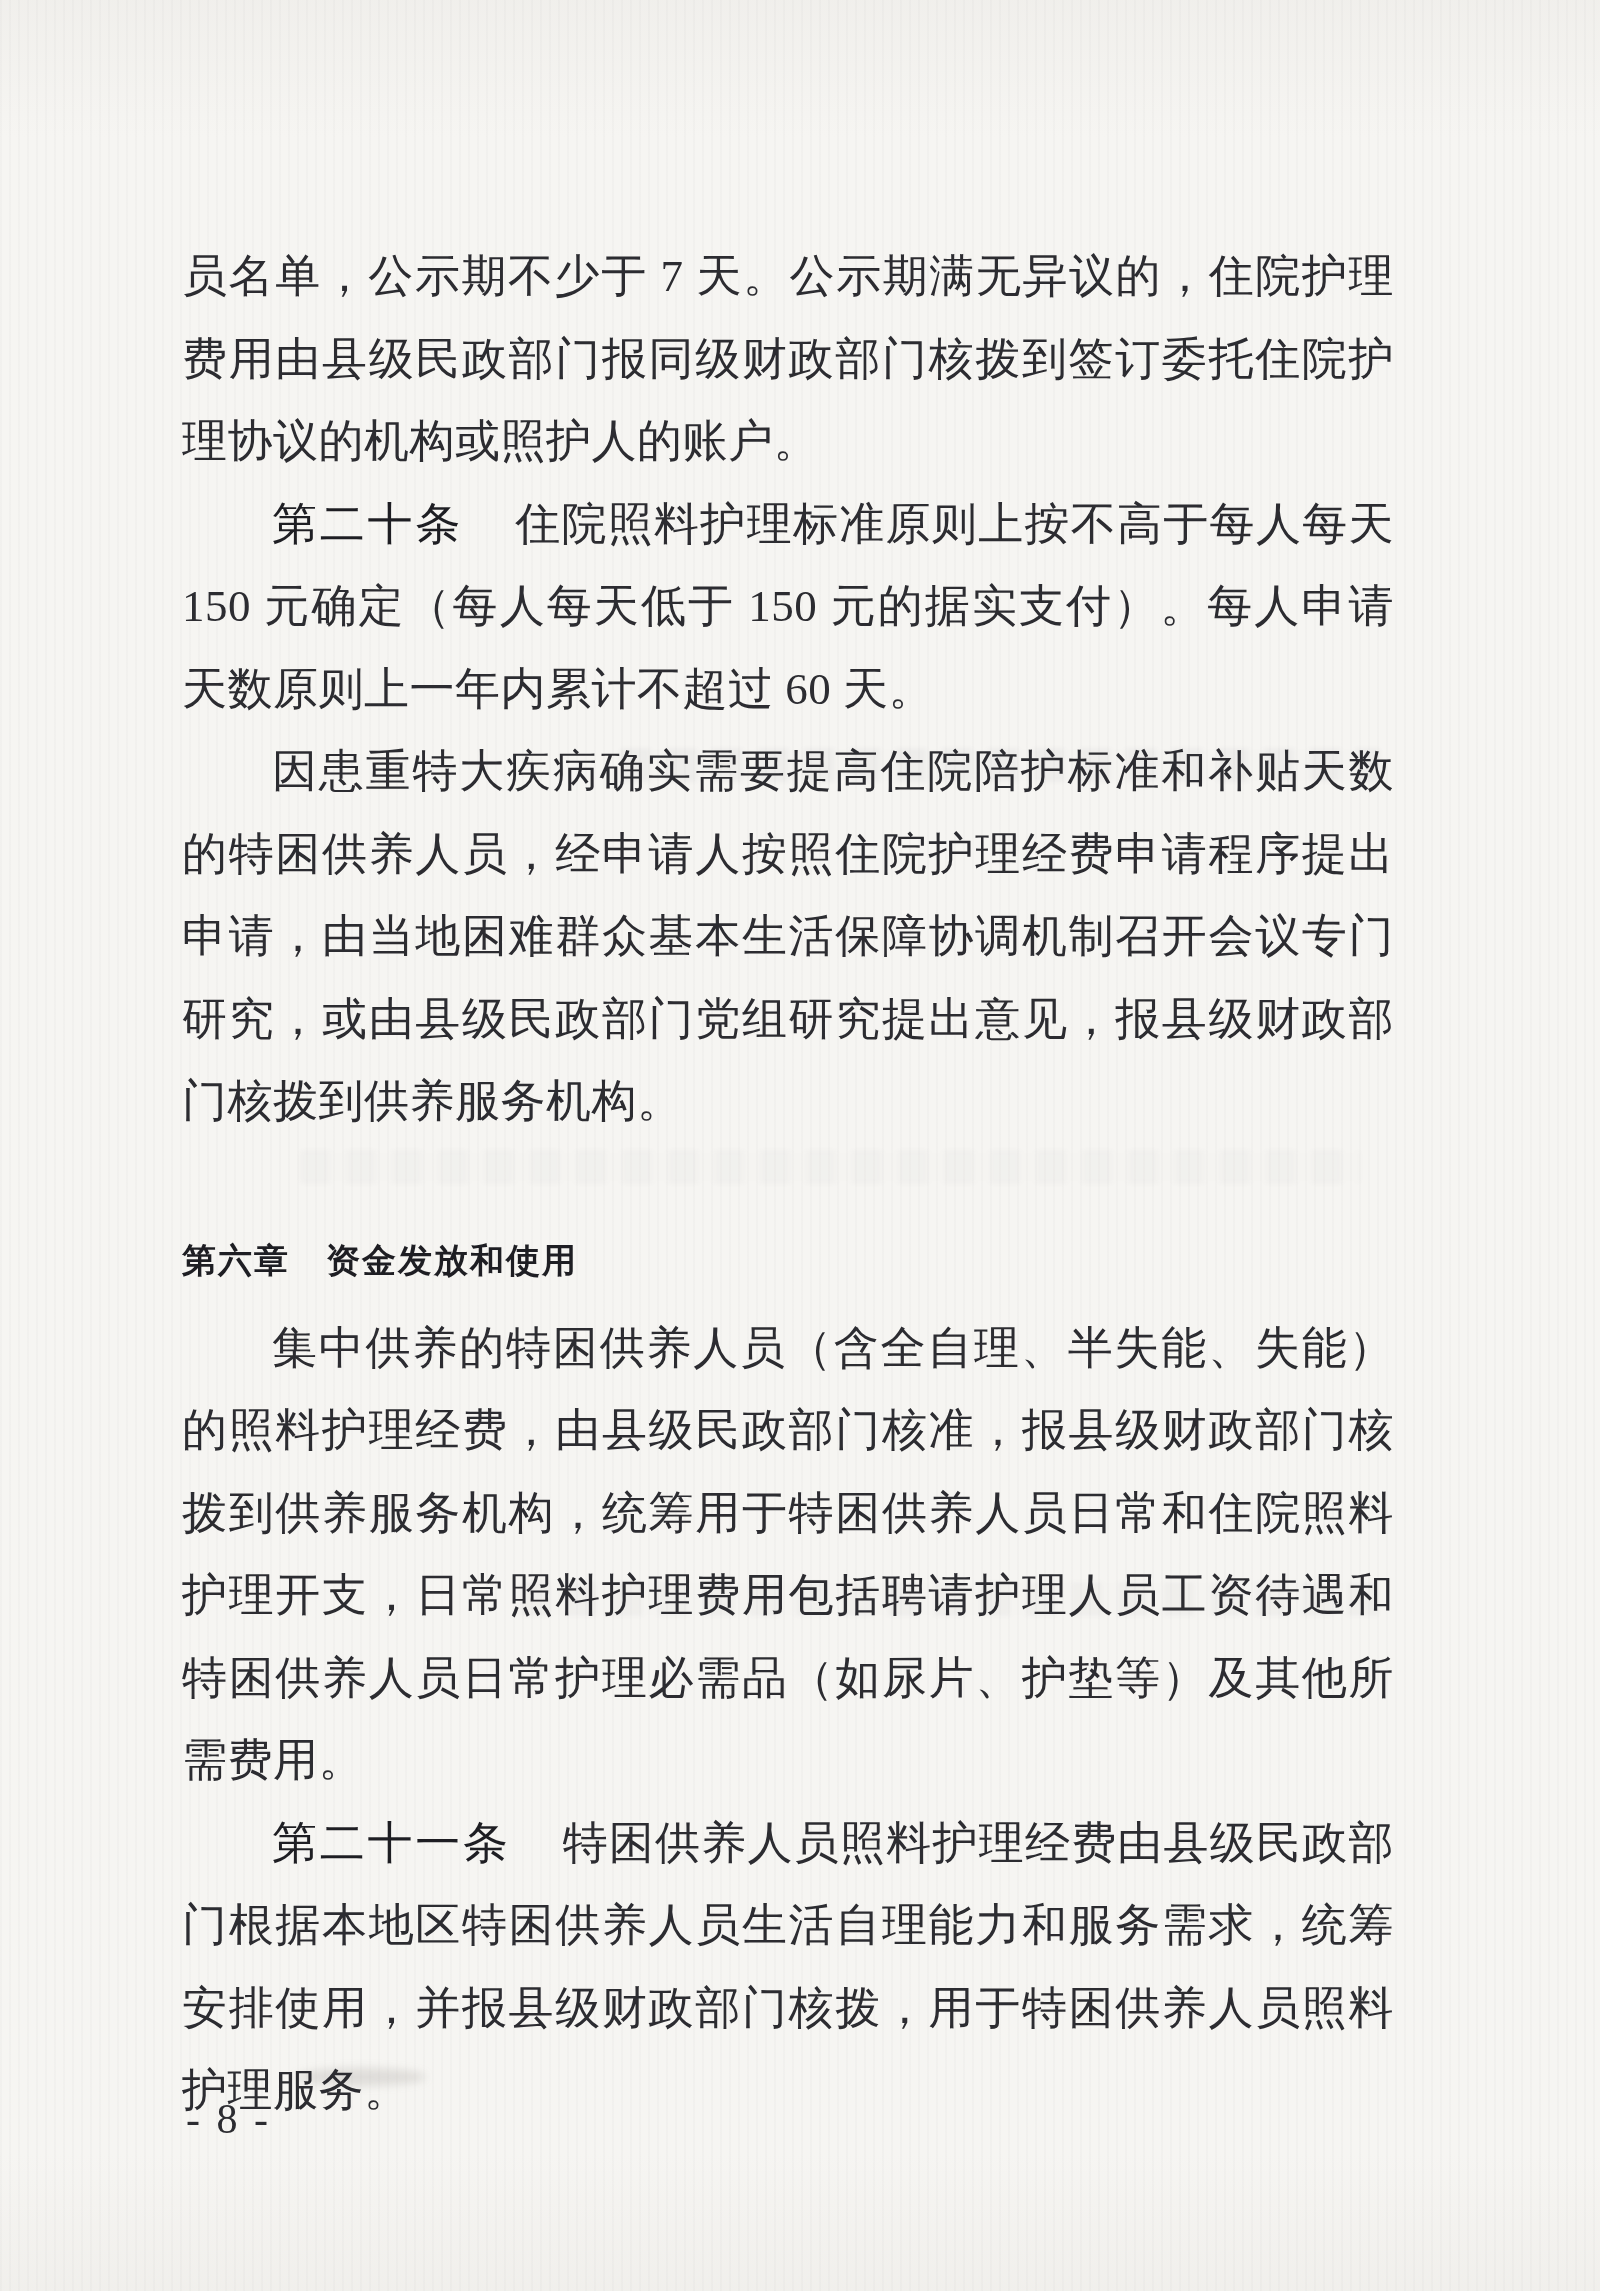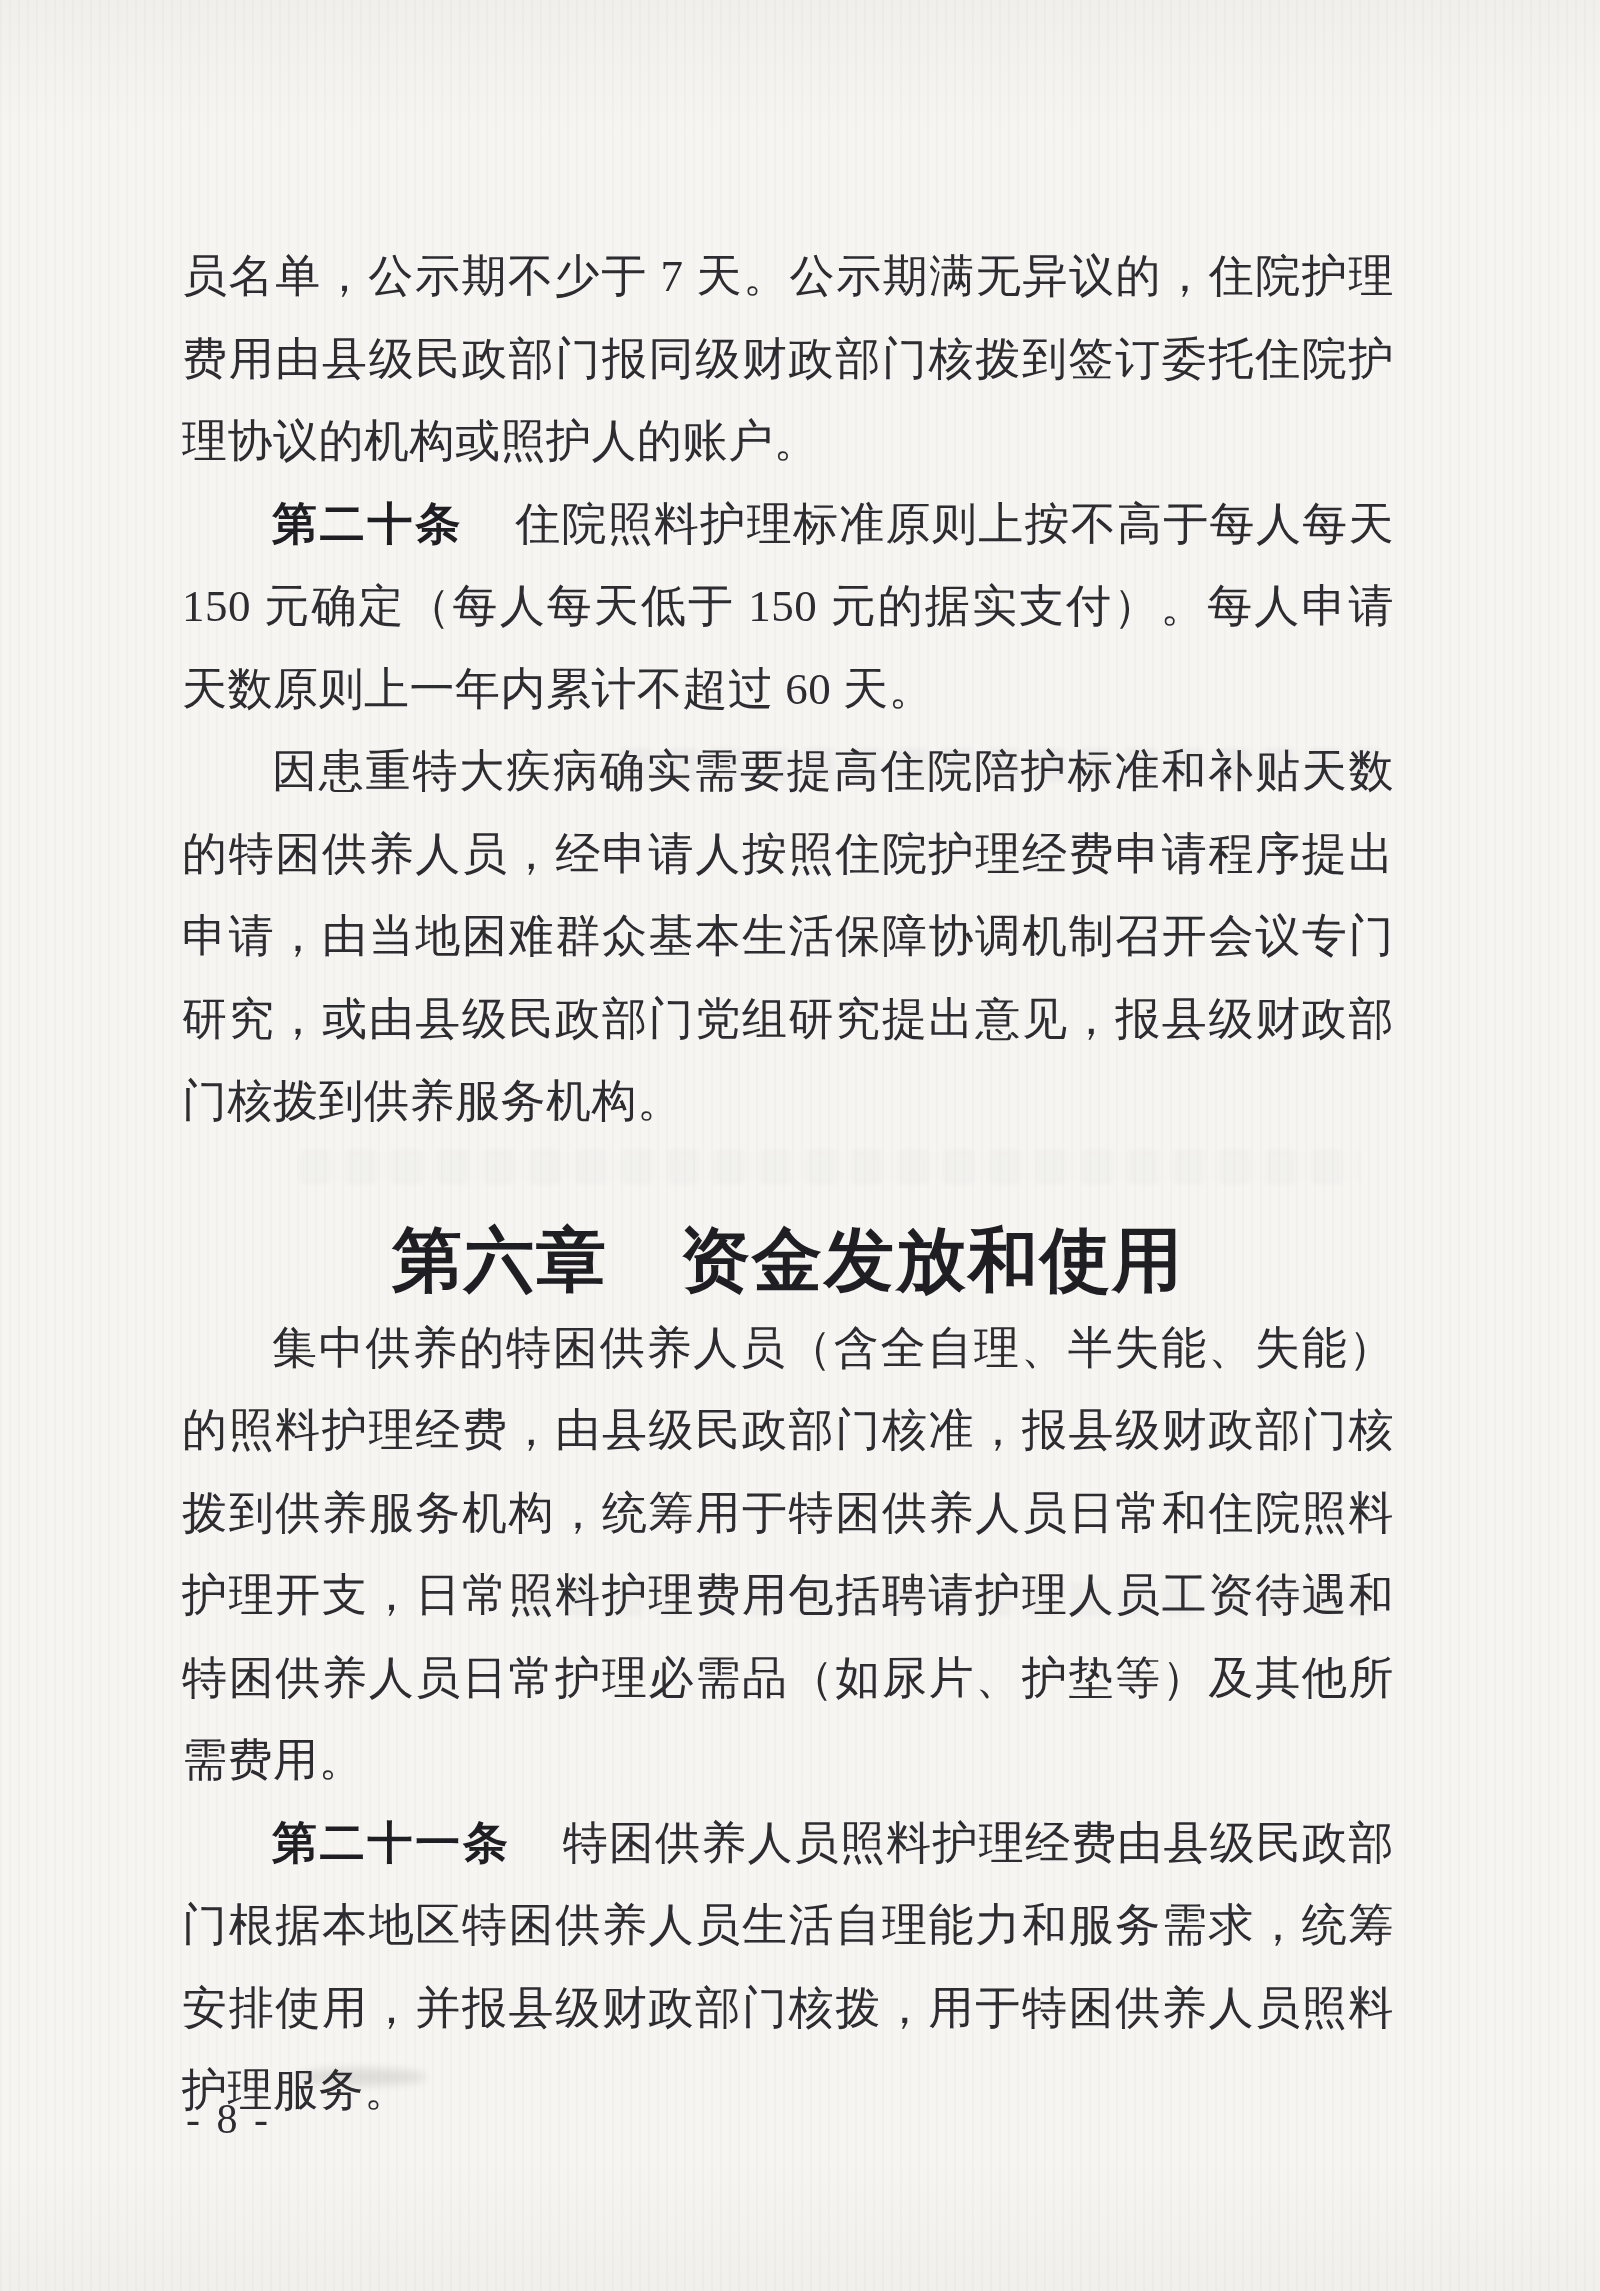--- a/index.html
+++ b/index.html
@@ -35,31 +35,30 @@
     text-align: justify;
     letter-spacing: 0.5px;
   }
   .body-paragraph {
     margin: 0;
   }
   .body-paragraph.indent {
     text-indent: 90px;
   }
   .article-number {
-    font-weight: 700;
+    font-weight: 400;
     color: #1e1e23;
     letter-spacing: 2px;
     margin-right: 52px;
     font-family: "Liberation Sans", "DejaVu Sans", sans-serif;
   }
   .chapter-heading {
-    font-size: 70px;
+    font-size: 34px;
     font-weight: 700;
     color: #1e1e23;
-    text-align: center;
     line-height: 82px;
     letter-spacing: 2px;
     margin: 76px 0 6px 0;
     font-family: "Liberation Sans", "DejaVu Sans", sans-serif;
   }
   .page-number {
     position: absolute;
     left: 186px;
     top: 2095px;
     font-size: 42px;

